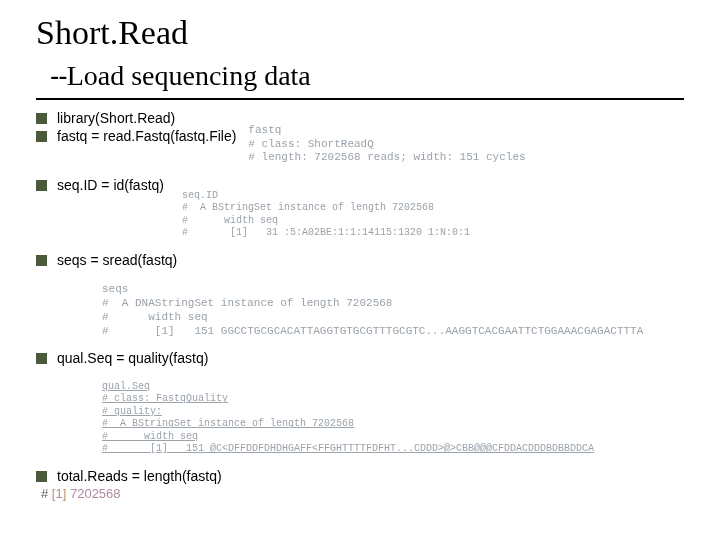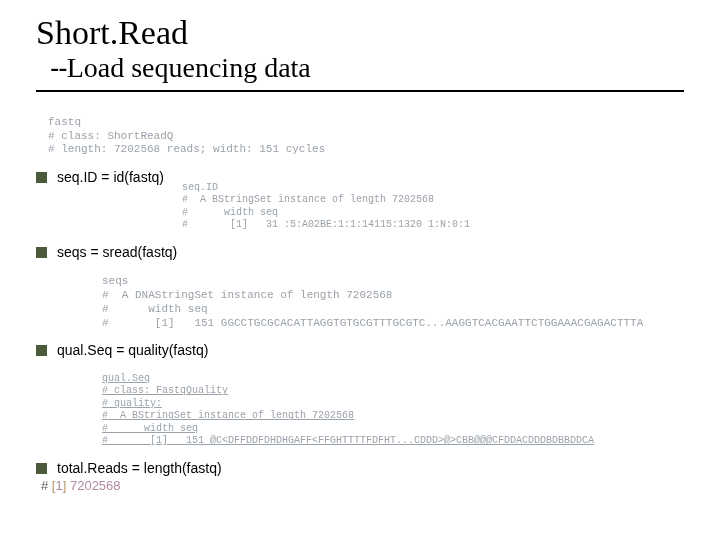--- a/index.html
+++ b/index.html
@@ -21,21 +21,21 @@
   }
   .title-main {
     font-size: 34px;
     font-weight: 400;
     margin: 0;
     line-height: 1.1;
   }
   .title-sub {
     font-size: 28px;
     font-weight: 400;
-    margin: 2px 0 0 14px;
+    margin: 10px 0 0 14px;
     line-height: 1.1;
   }
   .title-sub .dashes {
     font-family: Arial, Helvetica, sans-serif;
     font-weight: 400;
     letter-spacing: -1px;
   }
   hr.rule {
     border: none;
     border-top: 2px solid #000;
@@ -95,20 +95,30 @@
 
   <div class="title-main">Short.Read</div>
   <div class="title-sub">
     <span class="dashes">--</span><span>Load sequencing data</span>
   </div>
   <hr class="rule">
 
   <div class="body">
 
     <div style="display:flex; align-items:flex-start;">
+      <div style="flex:0 0 auto;">
+        <div class="row">
+          <div class="bullet"></div>
+          <div class="label">library(Short.Read)</div>
+        </div>
+        <div class="row">
+          <div class="bullet"></div>
+          <div class="label">fastq = read.Fastq(fastq.File)</div>
+        </div>
+      </div>
       <div class="codeblock inline-output" style="font-size:11px;">
 <span>fastq</span>
 <span># class: ShortReadQ</span>
 <span># length: 7202568 reads; width: 151 cycles</span></div>
     </div>
 
     <div class="spacer-med"></div>
 
     <div class="block2-wrap">
       <div class="row">

